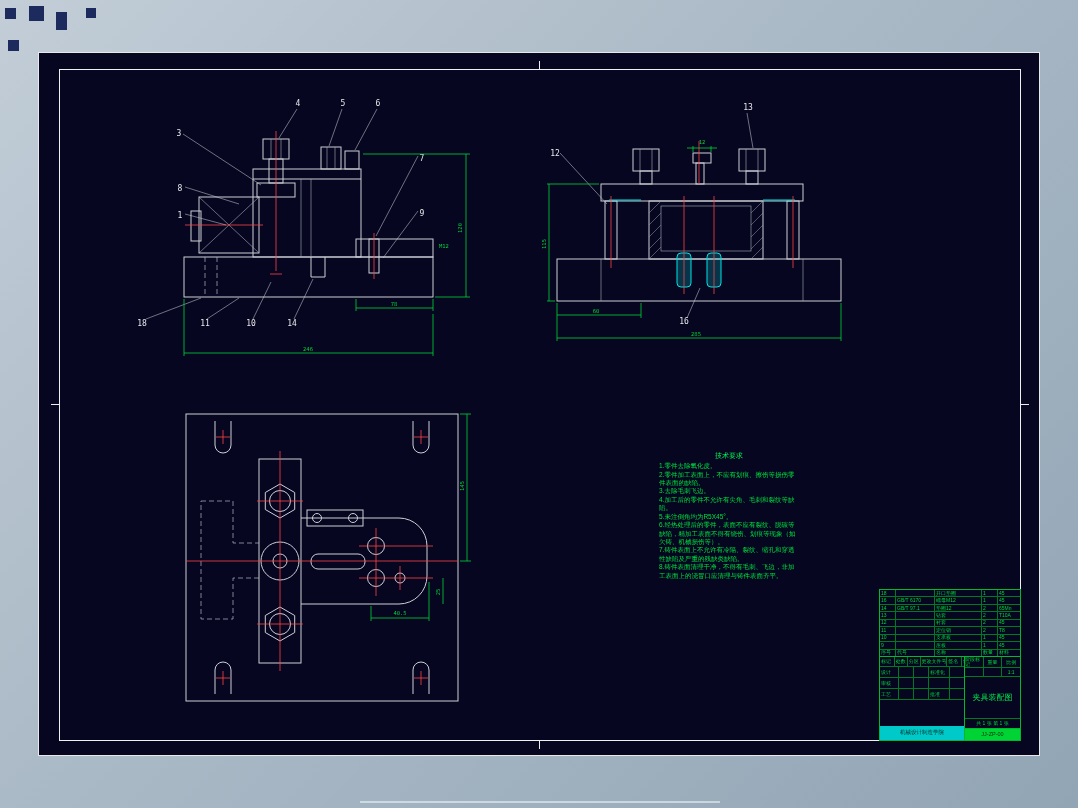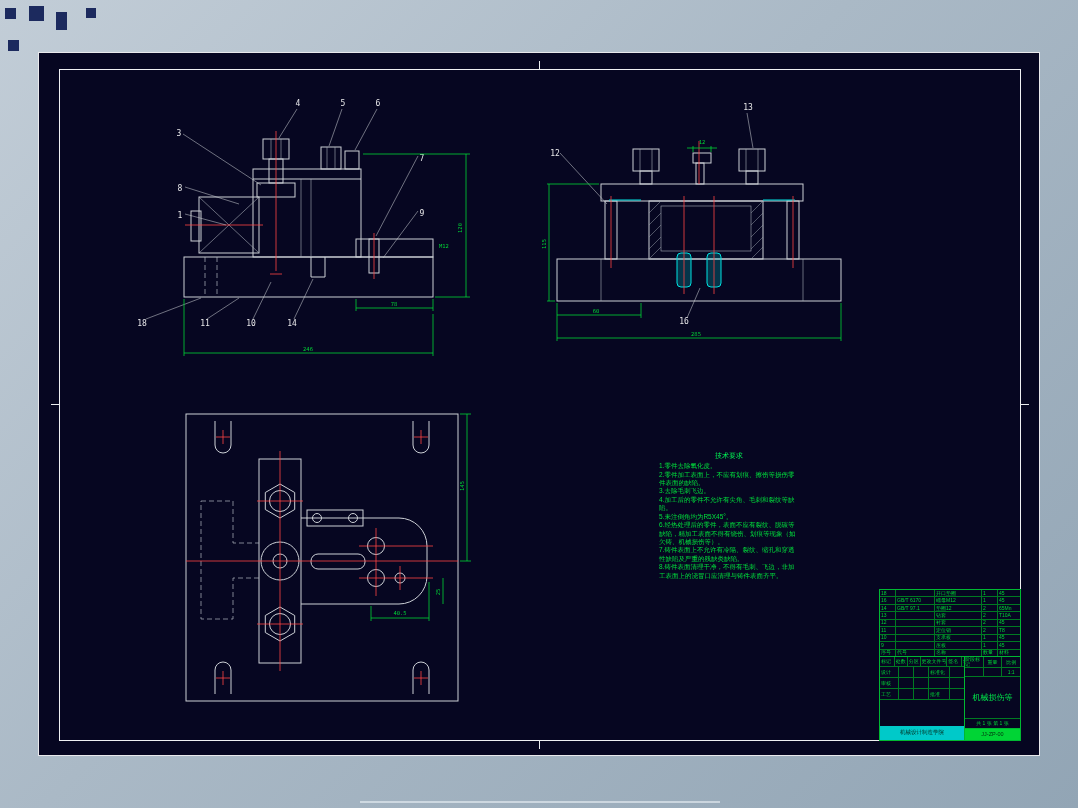--- a/index.html
+++ b/index.html
@@ -434,21 +434,21 @@
         <div class="stagerow">
           <div class="stcell">阶段标记</div>
           <div class="stcell">重量</div>
           <div class="stcell">比例</div>
         </div>
         <div class="valrow">
           <div class="vcell"></div>
           <div class="vcell"></div>
           <div class="vcell">1:1</div>
         </div>
-        <div class="titlecell">机械损伤等</div>
+        <div class="titlecell">夹具装配图</div>
         <div class="sheetrow">共 1 张 第 1 张</div>
         <div class="coderow">
           <div class="codecell">JJ-ZP-00</div>
         </div>
       </div>
     </div>
   </div>
 </div>
 
 <div class="bottom-glint"></div>

